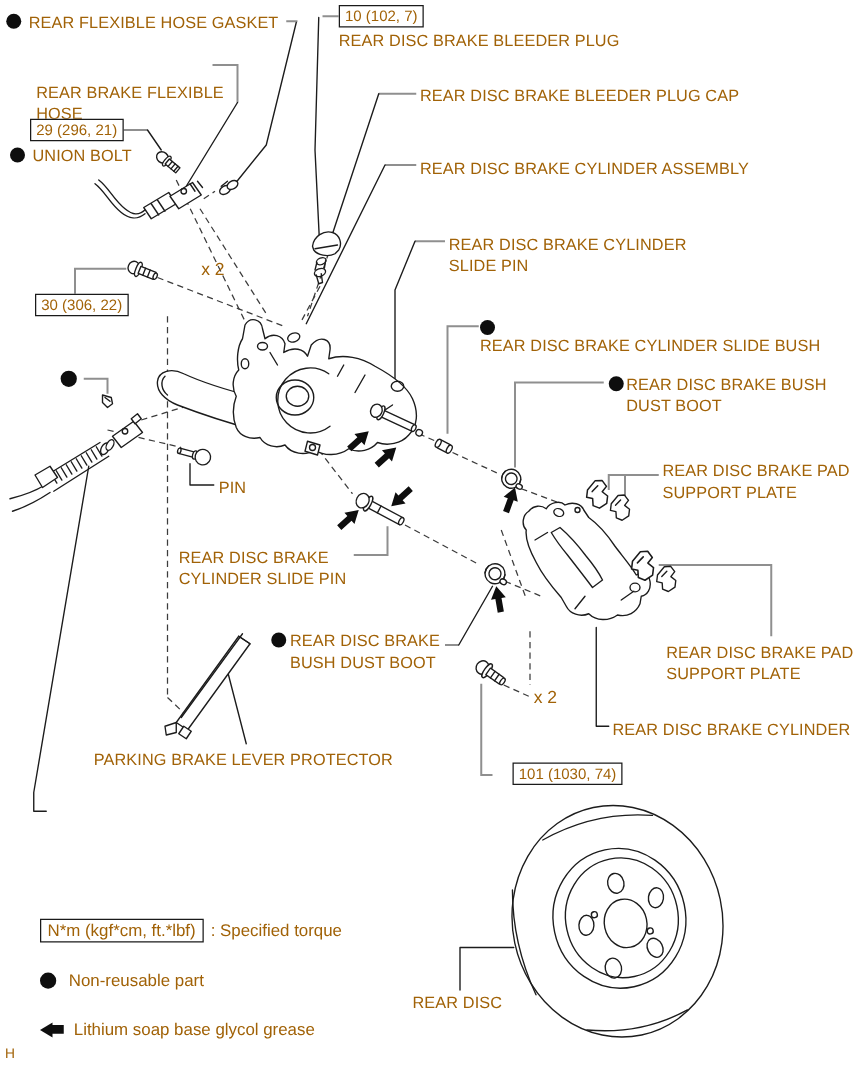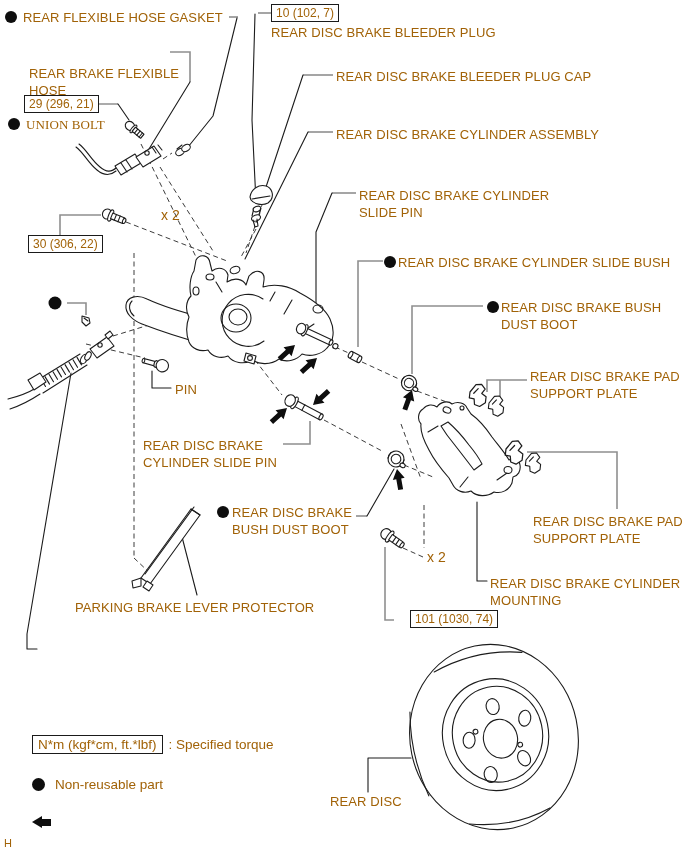--- a/index.html
+++ b/index.html
@@ -322,21 +322,21 @@
 </div>
 
 <div class="lbl" style="left:29px;top:45px;margin-top:20px;">
   <div>REAR BRAKE FLEXIBLE</div>
   <div>HOSE</div>
 </div>
 
 <div class="tbox" style="left:24px;top:95px;">
   <span>29 (296, 21)</span>
 </div>
-<div class="lbl lbl2" style="left:8px;top:116px;font-family:Liberation Serif, serif;">
+<div class="lbl lbl2" style="left:8px;top:116px;">
   <span class="nr-dot"></span>
   <span>UNION BOLT</span>
 </div>
 
 <div class="lbl" style="left:336px;top:68px;">
   <span>REAR DISC BRAKE BLEEDER PLUG CAP</span>
 </div>
 
 <div class="lbl" style="left:336px;top:126px;">
   <span>REAR DISC BRAKE CYLINDER ASSEMBLY</span>
@@ -347,21 +347,21 @@
   <div>SLIDE PIN</div>
 </div>
 
 <div class="x2" style="left:125px;top:207px;">
   <span>x 2</span>
 </div>
 <div class="tbox" style="left:28px;top:235px;">
   <span>30 (306, 22)</span>
 </div>
 
-<div class="lbl lbl2" style="left:384px;top:254px;">
+<div class="lbl lbl2" style="left:384px;top:254px;flex-direction:column;">
   <span class="nr-dot" style="margin-right:2px;"></span>
   <span>REAR DISC BRAKE CYLINDER SLIDE BUSH</span>
 </div>
 
 <div class="lbl lbl2" style="left:487px;top:299px;">
   <span class="nr-dot" style="margin-right:2px;"></span>
   <div>
     <div>REAR DISC BRAKE BUSH</div>
     <div>DUST BOOT</div>
   </div>
@@ -396,21 +396,20 @@
 
 <div class="x2" style="left:391px;top:549px;">
   <span>x 2</span>
 </div>
 <div class="tbox" style="left:410px;top:610px;">
   <span>101 (1030, 74)</span>
 </div>
 
 <div class="lbl" style="left:490px;top:575px;">
   <div>REAR DISC BRAKE CYLINDER</div>
-  <div>MOUNTING</div>
 </div>
 
 <div class="lbl" style="left:75px;top:599px;">
   <span>PARKING BRAKE LEVER PROTECTOR</span>
 </div>
 
 
 <div class="lbl" style="left:330px;top:793px;">
   <span>REAR DISC</span>
 </div>
@@ -420,19 +419,20 @@
   <span>: Specified torque</span>
 </div>
 
 <div class="legend-row" style="left:32px;top:777px;">
   <span class="nr-dot" style="width:13px;height:13px;margin-top:0;"></span>
   <span style="margin-left:4px;">Non-reusable part</span>
 </div>
 
 <div class="legend-row grease-wrap" style="left:32px;top:816px;">
   <span class="grease-arrow"></span>
+  <span style="margin-left:8px;">Lithium soap base glycol grease</span>
 </div>
 
 <div class="pageletter" style="left:4px;top:837px;">
   <span>H</span>
 </div>
 
 </div>
 
 </body></html>

